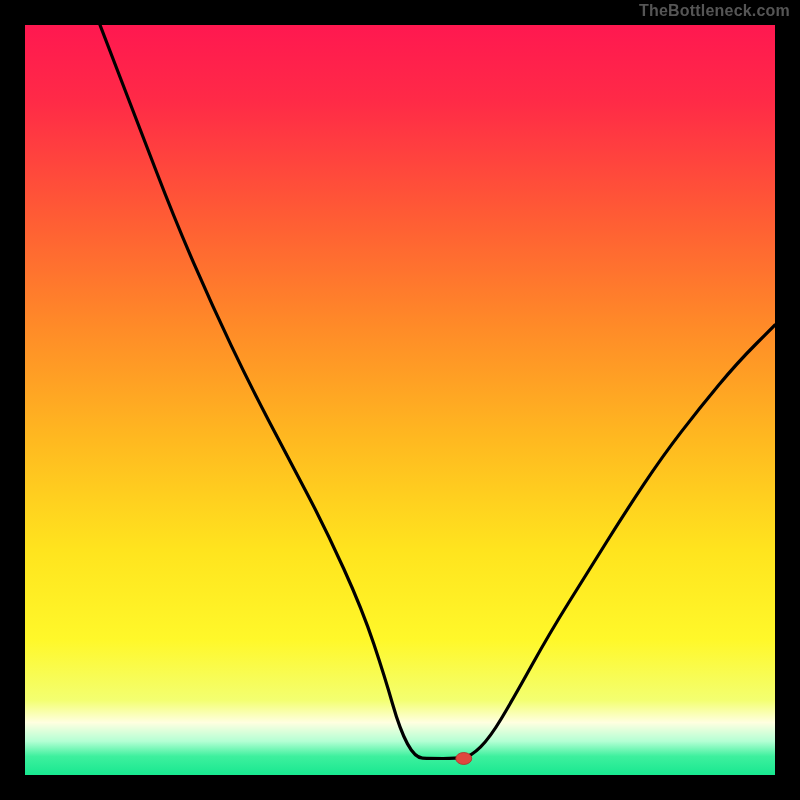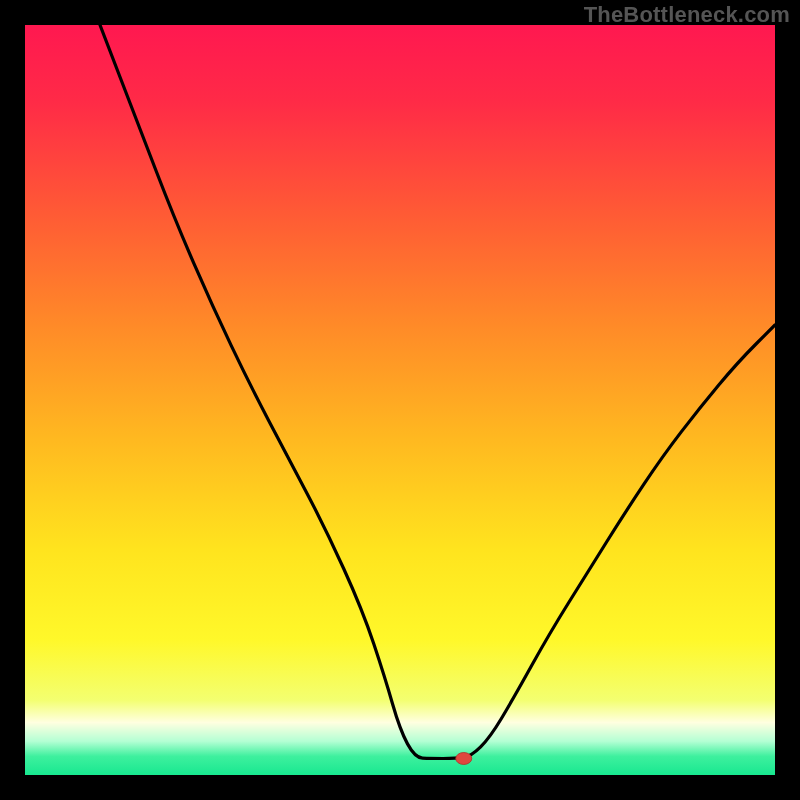--- a/index.html
+++ b/index.html
@@ -14,21 +14,21 @@
   .frame {
     position: relative;
     width: 800px;
     height: 800px;
     background: #000;
   }
   .attribution {
     position: absolute;
     top: 2px;
     right: 10px;
-    font-size: 22px;
+    font-size: 16px;
     font-weight: 600;
     color: #555;
     letter-spacing: 0.2px;
     z-index: 3;
   }
   .plot {
     position: absolute;
     left: 25px;
     top: 25px;
     width: 750px;

